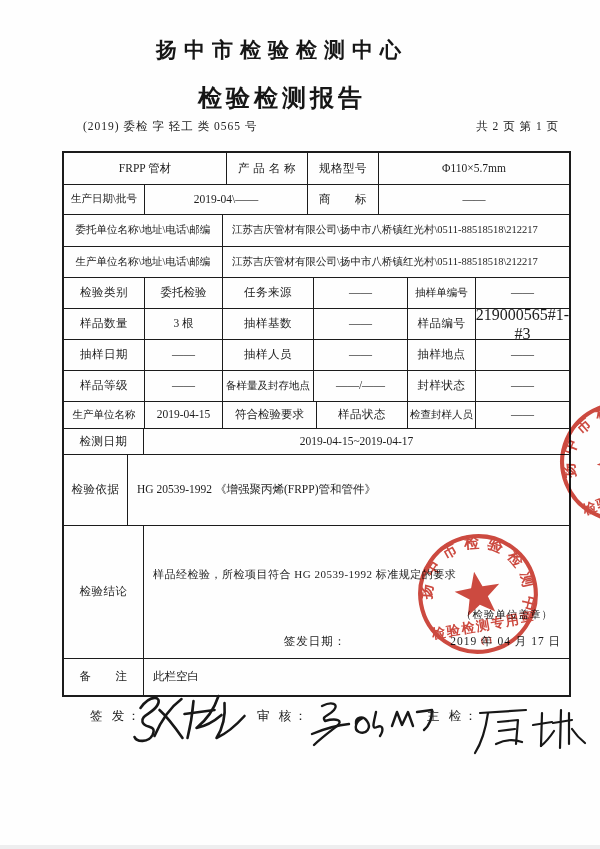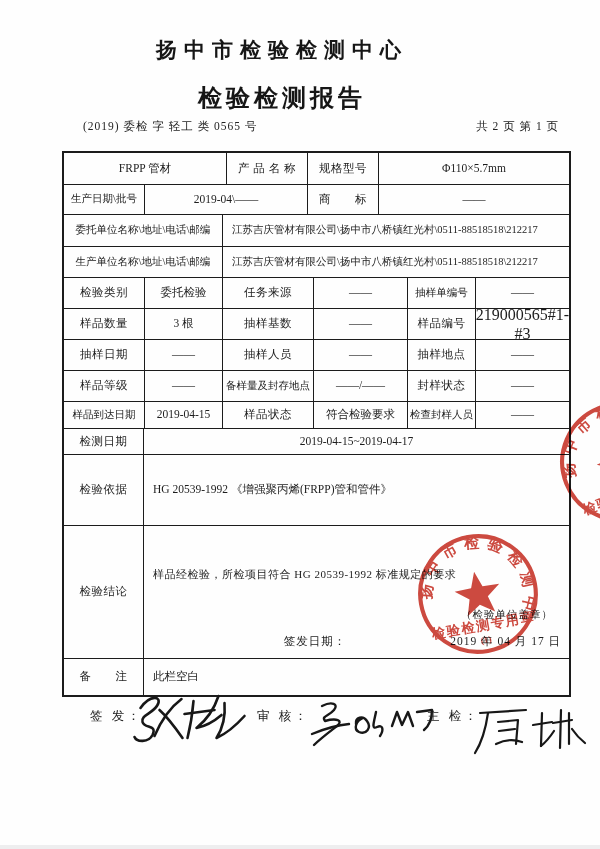--- a/index.html
+++ b/index.html
@@ -138,35 +138,35 @@
     <div class="row" style="height:30px">
       <div class="cell lbl" style="width:81px">样品等级</div>
       <div class="cell" style="width:78px">——</div>
       <div class="cell lbl small" style="width:91px">备样量及封存地点</div>
       <div class="cell" style="width:94px">——/——</div>
       <div class="cell lbl" style="width:68px">封样状态</div>
       <div class="cell" style="width:93px">——</div>
     </div>
 
     <div class="row" style="height:26px">
-      <div class="cell lbl small" style="width:81px">样品到达日期</div>
+      <div class="cell lbl small" style="width:81px">生产单位名称</div>
       <div class="cell" style="width:78px">2019-04-15</div>
+      <div class="cell" style="width:94px">符合检验要求</div>
       <div class="cell lbl" style="width:91px">样品状态</div>
-      <div class="cell" style="width:94px">符合检验要求</div>
       <div class="cell lbl small" style="width:68px">检查封样人员</div>
       <div class="cell" style="width:93px">——</div>
     </div>
 
     <div class="row" style="height:25px">
       <div class="cell lbl" style="width:80px">检测日期</div>
       <div class="cell" style="width:425px">2019-04-15~2019-04-17</div>
     </div>
 
     <div class="row" style="height:70px">
-      <div class="cell lbl" style="width:80px">检验依据</div>
+      <div class="cell lbl" style="width:64px">检验依据</div>
       <div class="cell left" style="width:425px">HG 20539-1992 《增强聚丙烯(FRPP)管和管件》</div>
     </div>
 
     <div class="row" style="height:132px">
       <div class="cell lbl" style="width:80px">检验结论</div>
       <div class="cell concl-cell" style="width:425px">
         <span class="concl-text">样品经检验，所检项目符合 HG 20539-1992 标准规定的要求</span>
         <span class="seal-hint">（检验单位盖章）</span>
         <span class="issue-date">
           <span>签发日期：</span><span class="gap"></span><span>2019 年 04 月 17 日</span>

